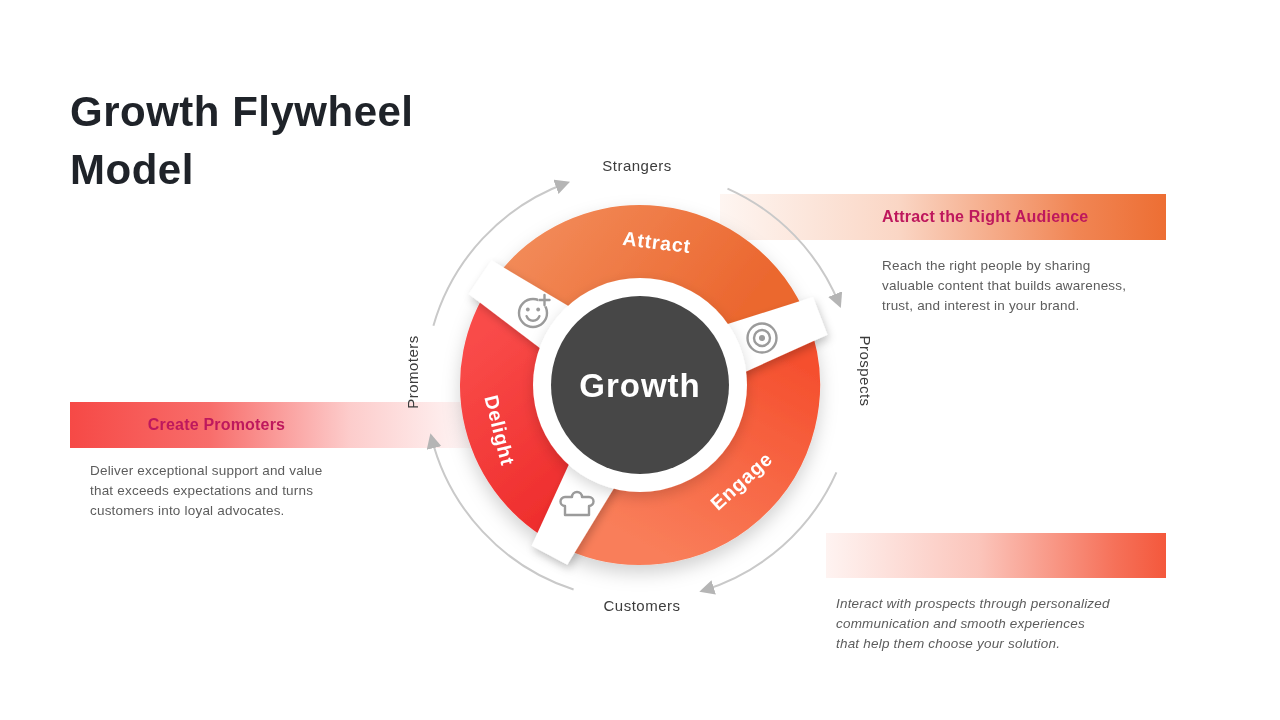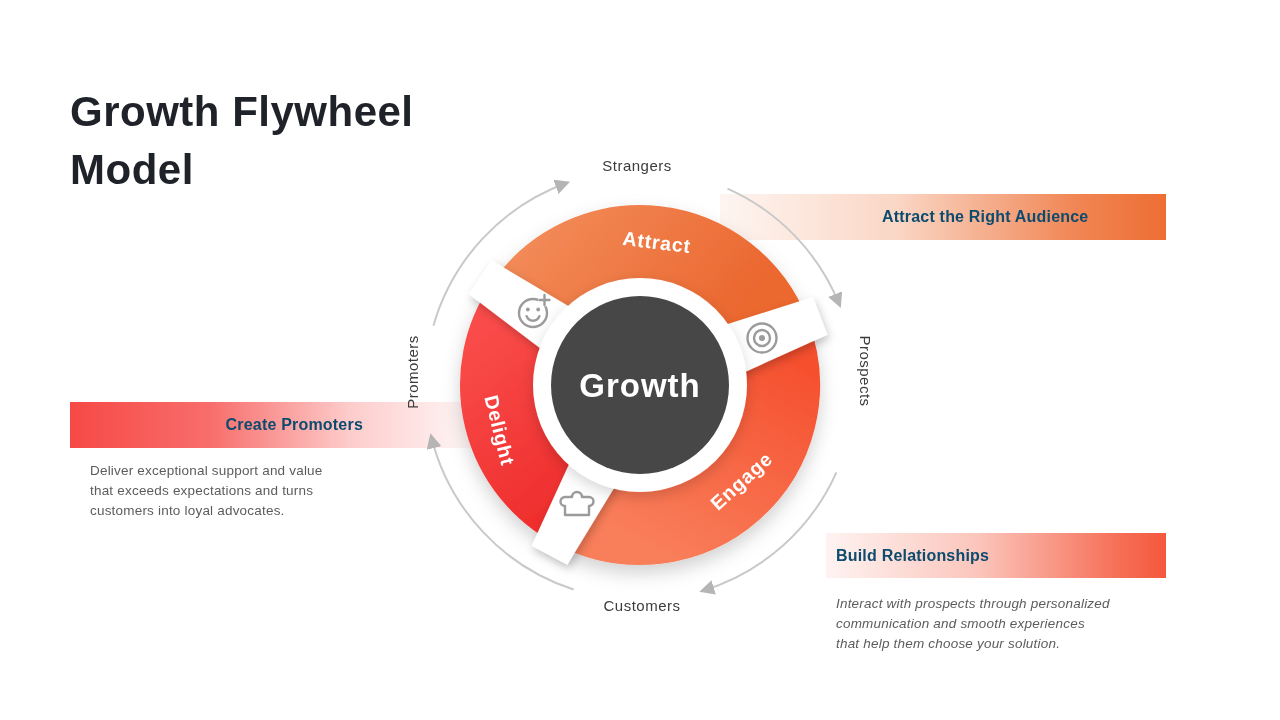--- a/index.html
+++ b/index.html
@@ -12,23 +12,23 @@
          letter-spacing:.5px;}
 
   .bar{position:absolute;height:46px;}
   .bar-tr{left:720px;top:194px;width:446px;
     background:linear-gradient(90deg,rgba(239,119,62,0.07) 0%,rgba(239,119,62,0.30) 40%,rgba(238,112,54,0.85) 80%,#ED6E33 100%);}
   .bar-l{left:70px;top:402px;width:400px;
     background:linear-gradient(90deg,#F64946 0%,rgba(246,73,70,0.80) 35%,rgba(246,73,70,0.28) 70%,rgba(246,73,70,0.05) 100%);}
   .bar-br{left:826px;top:533px;width:340px;height:45px;
     background:linear-gradient(90deg,rgba(244,88,60,0.07) 0%,rgba(244,88,60,0.35) 45%,rgba(244,88,60,0.85) 85%,#F4583C 100%);}
 
-  .callout-title{position:absolute;font-size:16px;font-weight:700;color:#0c4a6e;letter-spacing:.2px;}
+  .callout-title{position:absolute;font-size:16px;font-weight:700;color:#be185d;letter-spacing:.2px;}
   .ct-tr{left:882px;top:194px;height:46px;line-height:46px;}
-  .ct-l{left:70px;top:402px;width:293px;height:46px;line-height:46px;text-align:right;}
+  .ct-l{left:70px;top:402px;width:293px;height:46px;line-height:46px;text-align:center;}
   .ct-br{left:836px;top:533px;height:45px;line-height:45px;}
 
   .callout-body{position:absolute;font-size:13.5px;line-height:20px;color:#5C5C5C;
                 letter-spacing:.2px;white-space:pre-line;}
   .cb-tr{left:882px;top:256px;width:310px;}
   .cb-l{left:90px;top:461px;width:281px;}
   .cb-br{left:836px;top:594px;width:330px;font-style:italic;}
 
   .flywheel{position:absolute;left:400px;top:145px;width:480px;height:480px;}
 
@@ -120,24 +120,26 @@
     <circle cx="240" cy="240" r="107" fill="#ffffff" filter="url(#centerShadow)"></circle>
     <circle cx="240" cy="240" r="89" fill="#474747"></circle>
     <text class="center-label" x="240" y="252" text-anchor="middle">Growth</text>
 
     <text class="seg-label" transform="translate(256,104) rotate(7)" text-anchor="middle">Attract</text>
     <text class="seg-label" transform="translate(346,341) rotate(-42)" text-anchor="middle">Engage</text>
     <text class="seg-label" transform="translate(93,287) rotate(76)" text-anchor="middle">Delight</text>
   </svg>
 
   <div class="callout-title ct-tr">Attract the Right Audience</div>
+  <div class="callout-body cb-tr">Reach the right people by sharing
+valuable content that builds awareness,
+trust, and interest in your brand.</div>
 
   <div class="callout-title ct-l">Create Promoters</div>
   <div class="callout-body cb-l">Deliver exceptional support and value
 that exceeds expectations and turns
 customers into loyal advocates.</div>
 
-  <div class="callout-title ct-br">Build Relationships</div>
   <div class="callout-body cb-br">Interact with prospects through personalized
 communication and smooth experiences
 that help them choose your solution.</div>
 
 </div>
 
 </body></html>

